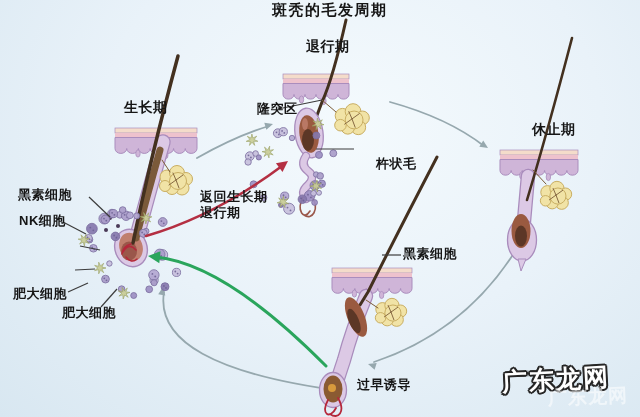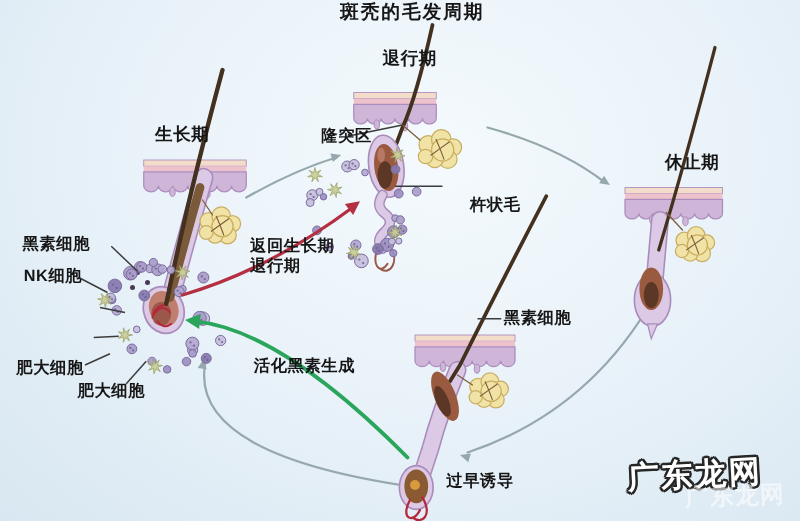--- a/index.html
+++ b/index.html
@@ -313,19 +313,18 @@
   <div class="lbl" id="t-club">杵状毛</div>
   <div class="lbl" id="t-melanocyte">黑素细胞</div>
   <div class="lbl" id="t-nk">NK细胞</div>
   <div class="lbl" id="t-mast">肥大细胞</div>
   <div class="lbl" id="t-dendritic">肥大细胞</div>
 
   <div class="lbl" id="t-premature">
     <div>返回生长期</div>
     <div>退行期</div>
   </div>
-  <div class="lbl" id="t-melanogenesis">活化黑素生成</div>
   <div class="lbl" id="t-oldclub">黑素细胞</div>
   <div class="lbl" id="t-return">过早诱导</div>
 
   <div class="wm">广东龙网</div>
   <div class="wm-ghost">广东龙网</div>
 </div>
 
 </body></html>

